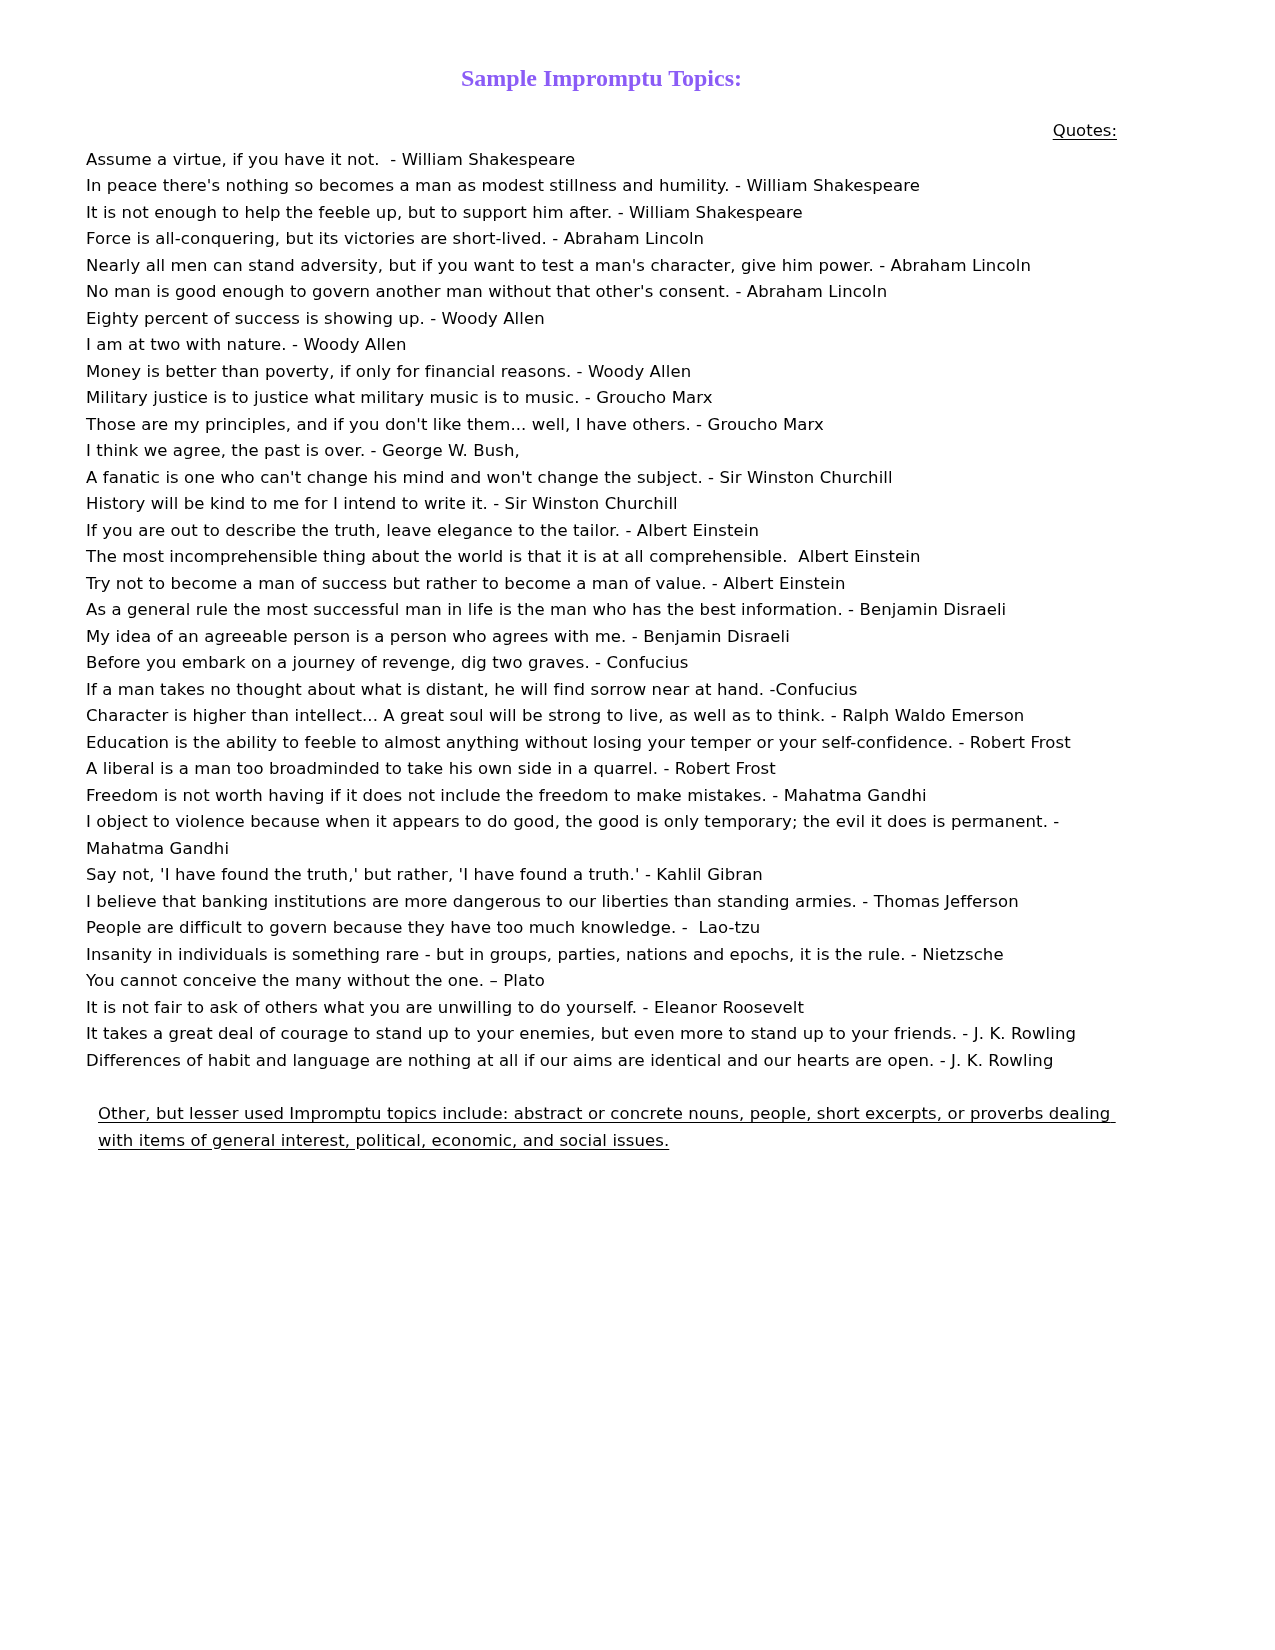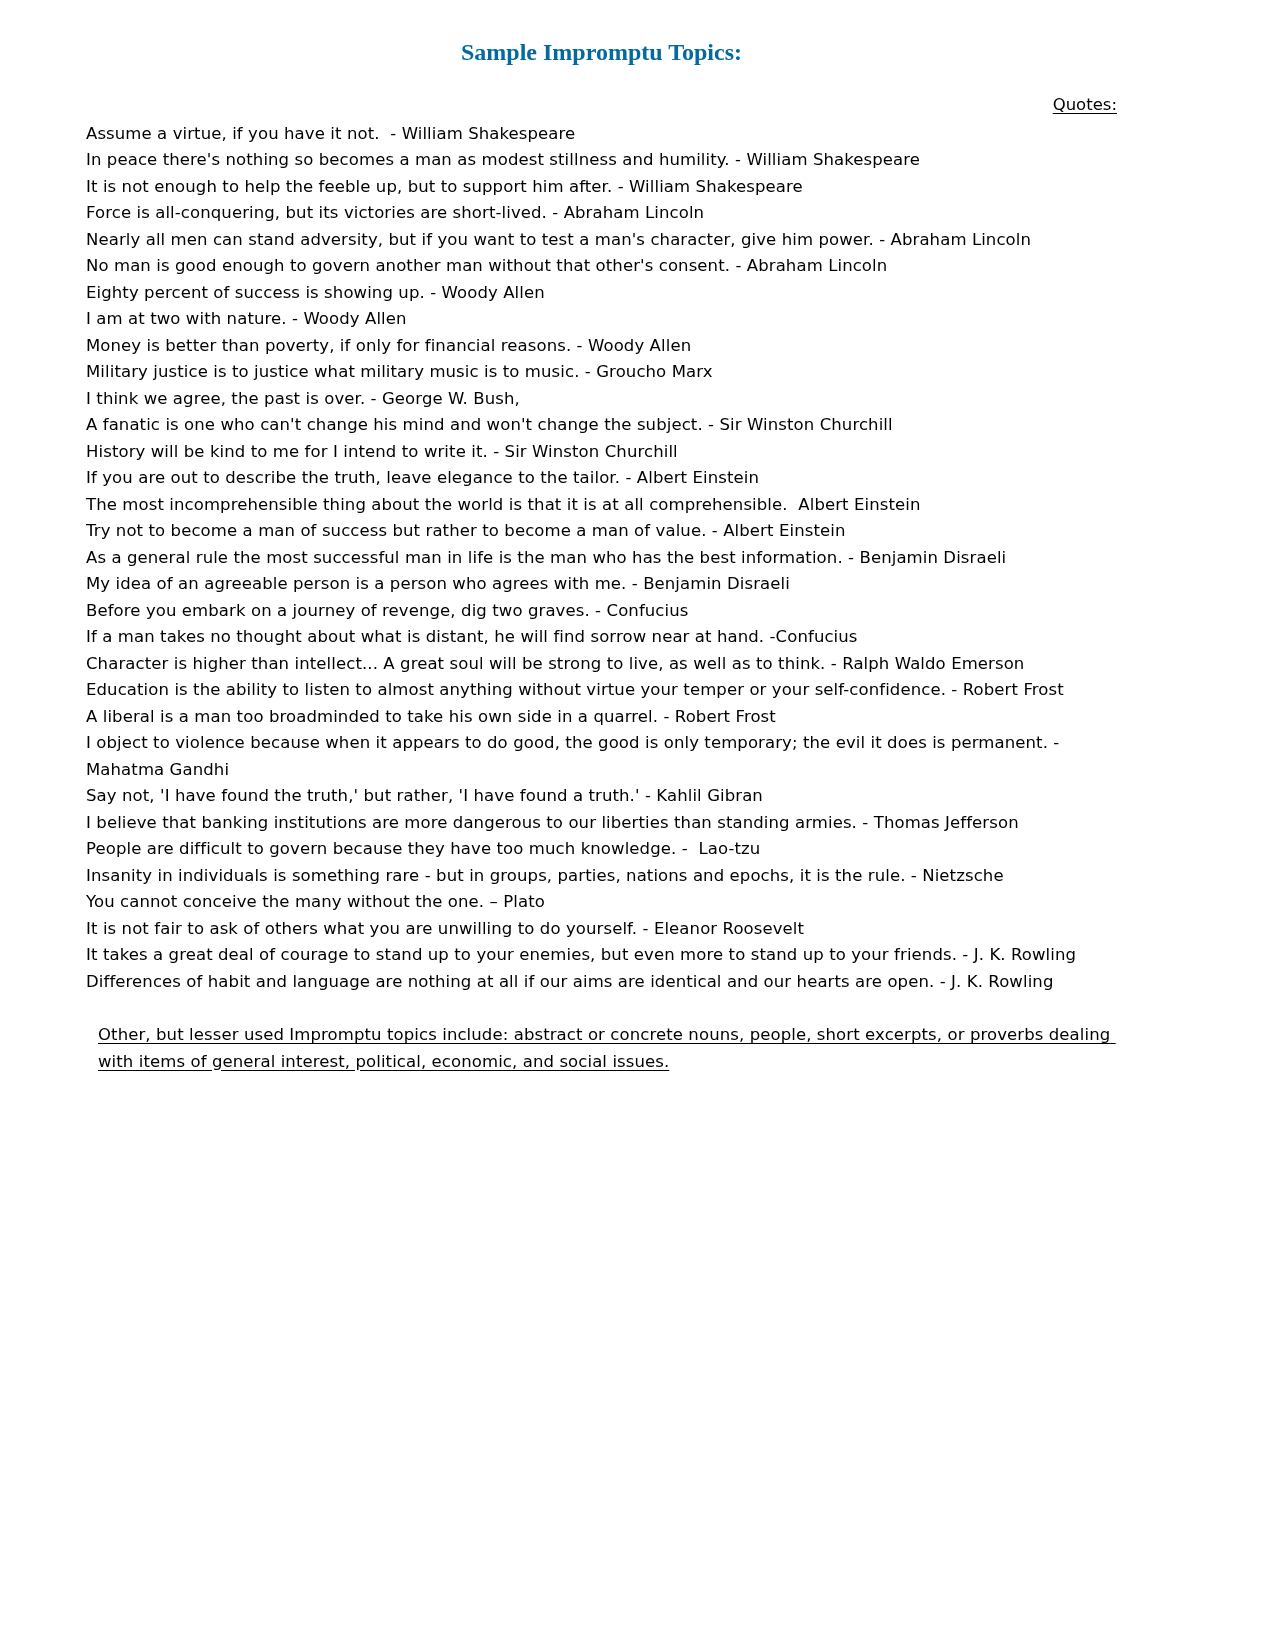--- a/index.html
+++ b/index.html
@@ -15,27 +15,27 @@
     color: #000000;
     overflow: hidden;
   }
   .content {
     position: absolute;
     left: 86px;
     top: 0;
     width: 1031px;
   }
   .doc-title {
-    margin: 38px 0 0 0;
+    margin: 64px 0 0 0;
     text-align: center;
     font-family: "Liberation Serif", "DejaVu Serif", serif;
     font-weight: bold;
     font-size: 24px;
     line-height: 28px;
-    color: #0369a1;
+    color: #8b5cf6;
   }
   .section-heading {
     margin-top: 26px;
     font-size: 16.5px;
     line-height: 26.5px;
     text-decoration: underline;
     text-underline-offset: 3px;
     text-align: right;
   }
   .quotes {
@@ -71,33 +71,35 @@
       <p class="quote">Assume a virtue, if you have it not.  - William Shakespeare</p>
       <p class="quote">In peace there's nothing so becomes a man as modest stillness and humility. - William Shakespeare</p>
       <p class="quote">It is not enough to help the feeble up, but to support him after. - William Shakespeare</p>
       <p class="quote">Force is all-conquering, but its victories are short-lived. - Abraham Lincoln</p>
       <p class="quote">Nearly all men can stand adversity, but if you want to test a man's character, give him power. - Abraham Lincoln</p>
       <p class="quote">No man is good enough to govern another man without that other's consent. - Abraham Lincoln</p>
       <p class="quote">Eighty percent of success is showing up. - Woody Allen</p>
       <p class="quote">I am at two with nature. - Woody Allen</p>
       <p class="quote">Money is better than poverty, if only for financial reasons. - Woody Allen</p>
       <p class="quote">Military justice is to justice what military music is to music. - Groucho Marx</p>
+      <p class="quote">Those are my principles, and if you don't like them... well, I have others. - Groucho Marx</p>
       <p class="quote">I think we agree, the past is over. - George W. Bush,</p>
       <p class="quote">A fanatic is one who can't change his mind and won't change the subject. - Sir Winston Churchill</p>
       <p class="quote">History will be kind to me for I intend to write it. - Sir Winston Churchill</p>
       <p class="quote">If you are out to describe the truth, leave elegance to the tailor. - Albert Einstein</p>
       <p class="quote">The most incomprehensible thing about the world is that it is at all comprehensible.  Albert Einstein</p>
       <p class="quote">Try not to become a man of success but rather to become a man of value. - Albert Einstein</p>
       <p class="quote">As a general rule the most successful man in life is the man who has the best information. - Benjamin Disraeli</p>
       <p class="quote">My idea of an agreeable person is a person who agrees with me. - Benjamin Disraeli</p>
       <p class="quote">Before you embark on a journey of revenge, dig two graves. - Confucius</p>
       <p class="quote">If a man takes no thought about what is distant, he will find sorrow near at hand. -Confucius</p>
       <p class="quote">Character is higher than intellect... A great soul will be strong to live, as well as to think. - Ralph Waldo Emerson</p>
-      <p class="quote">Education is the ability to listen to almost anything without virtue your temper or your self-confidence. - Robert Frost</p>
+      <p class="quote">Education is the ability to feeble to almost anything without losing your temper or your self-confidence. - Robert Frost</p>
       <p class="quote">A liberal is a man too broadminded to take his own side in a quarrel. - Robert Frost</p>
+      <p class="quote">Freedom is not worth having if it does not include the freedom to make mistakes. - Mahatma Gandhi</p>
       <p class="quote">I object to violence because when it appears to do good, the good is only temporary; the evil it does is permanent. - Mahatma Gandhi</p>
       <p class="quote">Say not, 'I have found the truth,' but rather, 'I have found a truth.' - Kahlil Gibran</p>
       <p class="quote">I believe that banking institutions are more dangerous to our liberties than standing armies. - Thomas Jefferson</p>
       <p class="quote">People are difficult to govern because they have too much knowledge. -  Lao-tzu</p>
       <p class="quote">Insanity in individuals is something rare - but in groups, parties, nations and epochs, it is the rule. - Nietzsche</p>
       <p class="quote">You cannot conceive the many without the one. – Plato</p>
       <p class="quote">It is not fair to ask of others what you are unwilling to do yourself. - Eleanor Roosevelt</p>
       <p class="quote">It takes a great deal of courage to stand up to your enemies, but even more to stand up to your friends. - J. K. Rowling</p>
       <p class="quote">Differences of habit and language are nothing at all if our aims are identical and our hearts are open. - J. K. Rowling</p>
     </div>

